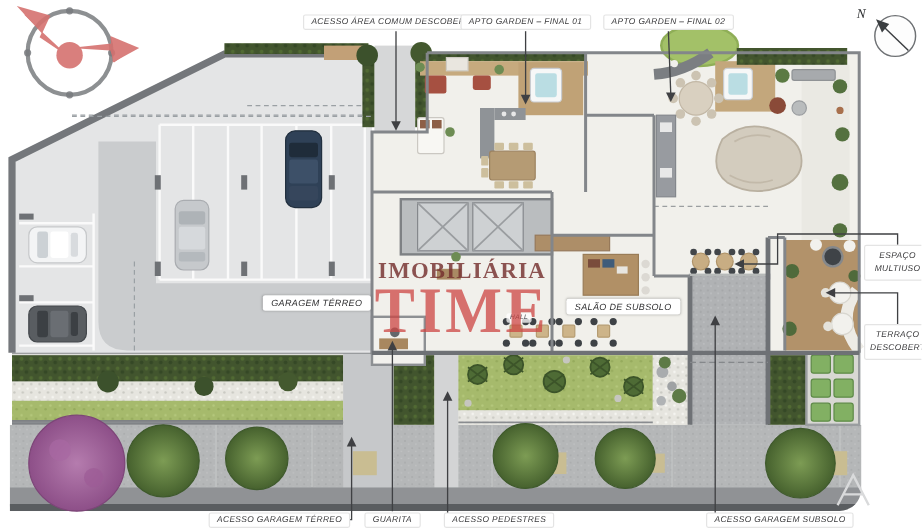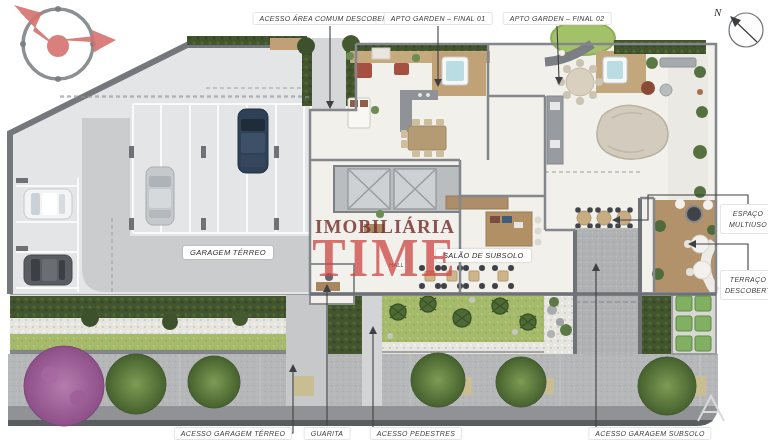--- a/index.html
+++ b/index.html
@@ -10,21 +10,21 @@
   
   .callout{position:absolute;font:italic 7px "Liberation Sans",sans-serif;color:#3a3a3c;
            background:#fff;border:1px solid #e4e4e4;border-radius:2px;padding:2px 6px;
            letter-spacing:.3px;white-space:nowrap;text-align:center;z-index:30;}
   .callout.center{transform:translateX(-50%);}
   .callout.multi{white-space:normal;width:46px;line-height:1.6;padding:3px 4px;}
 
   
   .plan-label{position:absolute;font:italic 7.5px "Liberation Sans",sans-serif;color:#2f2f31;
               background:#fff;border-radius:2px;padding:2px 7px;box-shadow:0 0 2px rgba(0,0,0,.25);
-              letter-spacing:.3px;white-space:nowrap;z-index:25;}
+              letter-spacing:.3px;white-space:nowrap;z-index:25;margin-left:36px;}
   .plan-label.small{font-size:5.5px;padding:1px 3px;background:rgba(255,255,255,.75);box-shadow:none;color:#45454a;}
 
   .north-label{position:absolute;left:714px;top:6px;font:italic 11px "Liberation Serif",serif;color:#303234;z-index:30;}
 
   
   .watermark{position:absolute;left:0;top:0;width:768px;height:443px;pointer-events:none;z-index:40;}
   .wm-icon{position:absolute;left:326px;top:152px;opacity:.82;}
   .wm-text1{position:absolute;left:385px;top:216px;transform:translateX(-50%);
             font:bold 19px "Liberation Serif",serif;color:rgba(116,46,45,.82);letter-spacing:1px;}
   .wm-text2{position:absolute;left:385px;top:233px;transform:translateX(-50%) scaleY(1.08);

